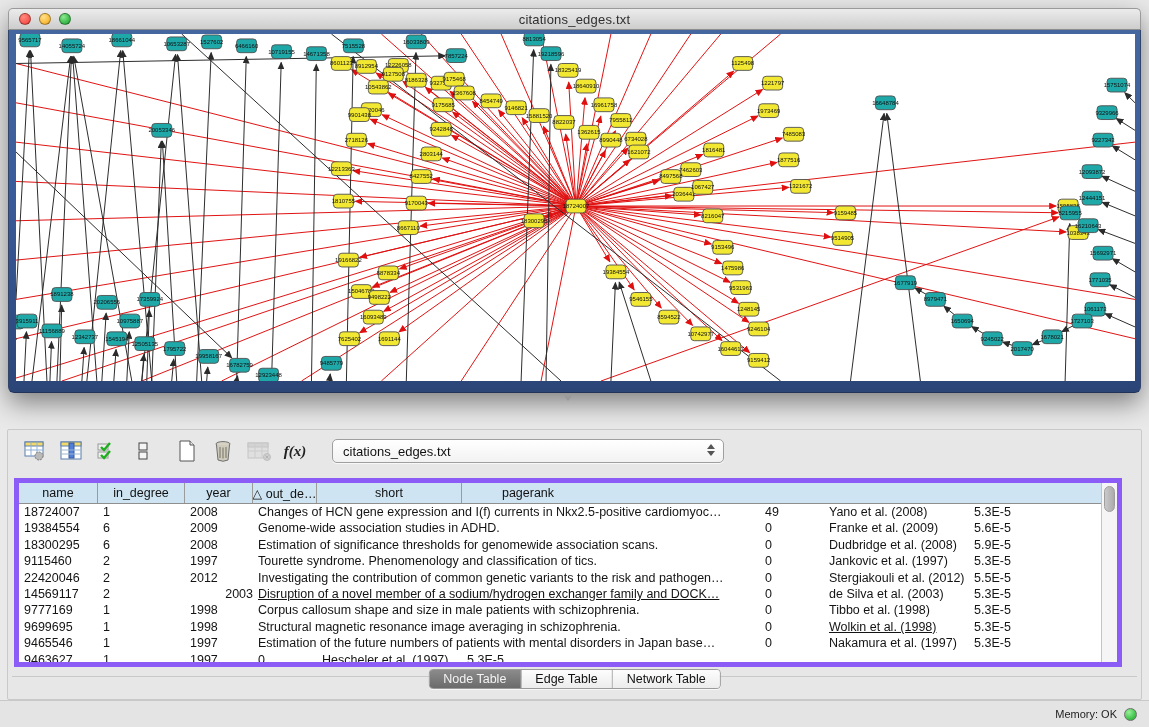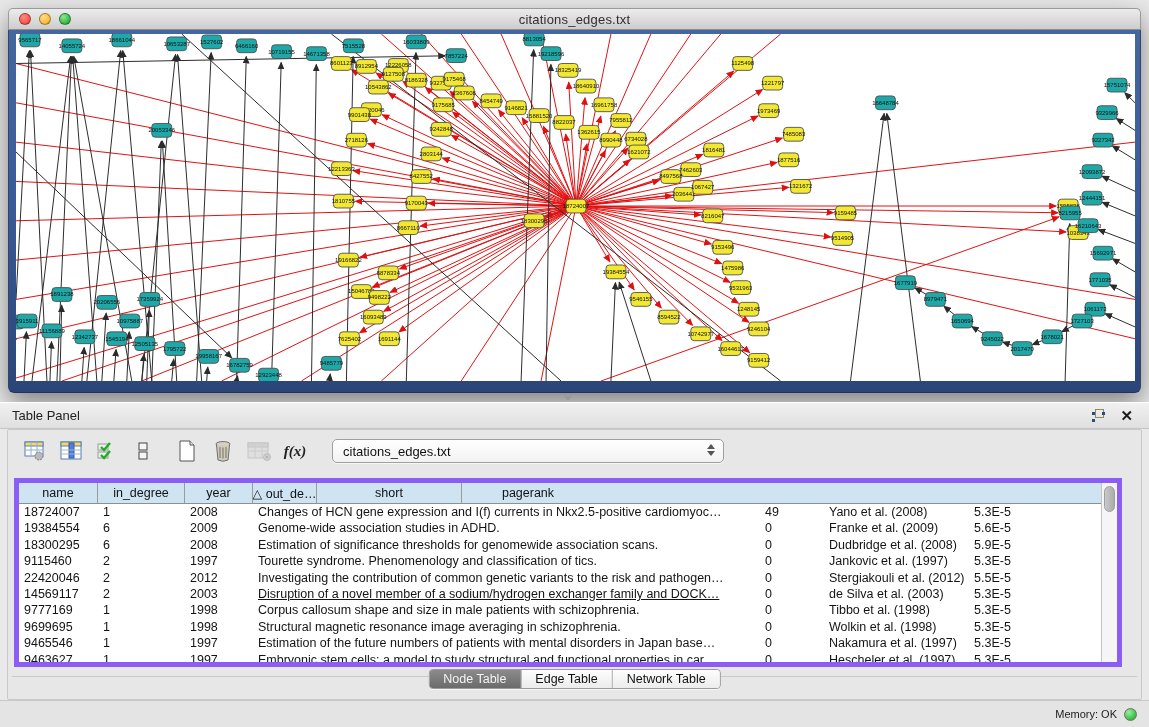--- a/index.html
+++ b/index.html
@@ -744,32 +744,20 @@
             </g>
         </svg>
       </div>
     </div>
   </div>
 
   <div class="splitter">
     <div class="splitter-handle"></div>
   </div>
 
-  <div class="tp-header">
-    <span class="tp-title">Table Panel</span>
-    <span class="tp-header-icons">
-      <span class="float-icon">
-        <span class="sq1"></span>
-        <span class="dot" style="left:0;top:3px;"></span>
-        <span class="dot" style="left:10px;top:3px;"></span>
-        <span class="dot" style="left:0;top:10px;"></span>
-      </span>
-      <span class="close-icon">✕</span>
-    </span>
-  </div>
 
   <div class="tp-body">
     <div class="tp-toolbar">
       <span class="tb-btn">
         <svg width="22" height="20">
           <rect x="1" y="1" width="18" height="14" fill="#fff" stroke="#5b7fae"></rect>
           <rect x="1" y="1" width="18" height="4" fill="#f3d96a" stroke="#5b7fae"></rect>
           <path d="M1 9 h18 M7 1 v14 M13 1 v14" stroke="#8fb0d6" stroke-width="1"></path>
           <circle cx="15" cy="15" r="4" fill="#b9b9b9" stroke="#7e7e7e" stroke-dasharray="2 1"></circle>
         </svg>
@@ -882,58 +870,57 @@
               <div class="td" style="width: 87px;">2</div>
               <div class="td" style="width: 68px;">2012</div>
               <div class="td" style="flex: 1 1 0%;">Investigating the contribution of common genetic variants to the risk and pathogen…</div>
               <div class="td" style="width: 64px;">0</div>
               <div class="td" style="width: 145px;">Stergiakouli et al. (2012)</div>
               <div class="td" style="width: 132px;">5.5E-5</div>
             </div>
             <div class="tbl-row">
               <div class="td" style="width: 79px;">14569117</div>
               <div class="td" style="width: 87px;">2</div>
-              <div class="td" style="width: 68px;">2003</div>
+              <div class="td" style="width: 68px; text-align: right;">2003</div>
               <div class="td" style="flex: 1 1 0%; text-decoration: underline;">Disruption of a novel member of a sodium/hydrogen exchanger family and DOCK…</div>
               <div class="td" style="width: 64px;">0</div>
               <div class="td" style="width: 145px;">de Silva et al. (2003)</div>
               <div class="td" style="width: 132px;">5.3E-5</div>
             </div>
             <div class="tbl-row">
               <div class="td" style="width: 79px;">9777169</div>
               <div class="td" style="width: 87px;">1</div>
               <div class="td" style="width: 68px;">1998</div>
               <div class="td" style="flex: 1 1 0%;">Corpus callosum shape and size in male patients with schizophrenia.</div>
               <div class="td" style="width: 64px;">0</div>
               <div class="td" style="width: 145px;">Tibbo et al. (1998)</div>
               <div class="td" style="width: 132px;">5.3E-5</div>
             </div>
             <div class="tbl-row">
               <div class="td" style="width: 79px;">9699695</div>
               <div class="td" style="width: 87px;">1</div>
               <div class="td" style="width: 68px;">1998</div>
               <div class="td" style="flex: 1 1 0%;">Structural magnetic resonance image averaging in schizophrenia.</div>
               <div class="td" style="width: 64px;">0</div>
-              <div class="td" style="width: 145px;">Wolkin et al. (1998)</div>
+              <div class="td" style="width: 145px; text-decoration: underline;">Wolkin et al. (1998)</div>
               <div class="td" style="width: 132px;">5.3E-5</div>
             </div>
             <div class="tbl-row">
               <div class="td" style="width: 79px;">9465546</div>
               <div class="td" style="width: 87px;">1</div>
               <div class="td" style="width: 68px;">1997</div>
               <div class="td" style="flex: 1 1 0%;">Estimation of the future numbers of patients with mental disorders in Japan base…</div>
               <div class="td" style="width: 64px;">0</div>
               <div class="td" style="width: 145px;">Nakamura et al. (1997)</div>
               <div class="td" style="width: 132px;">5.3E-5</div>
             </div>
             <div class="tbl-row">
               <div class="td" style="width: 79px;">9463627</div>
               <div class="td" style="width: 87px;">1</div>
               <div class="td" style="width: 68px;">1997</div>
-              <div class="td" style="flex: 1 1 0%;">Embryonic stem cells: a model to study structural and functional properties in car…</div>
               <div class="td" style="width: 64px;">0</div>
               <div class="td" style="width: 145px;">Hescheler et al. (1997)</div>
               <div class="td" style="width: 132px;">5.3E-5</div>
             </div>
           </div>
       </div>
       <div class="vscroll">
         <div class="vthumb"></div>
       </div>
     </div>

